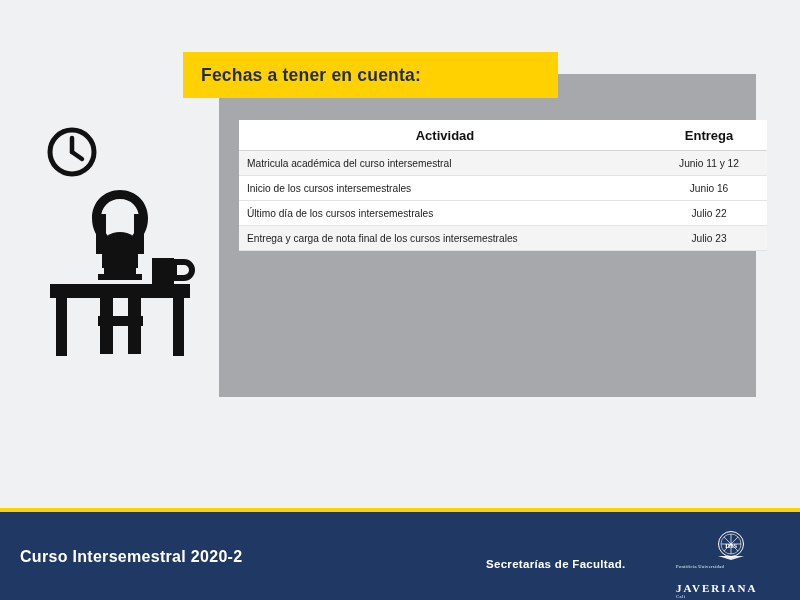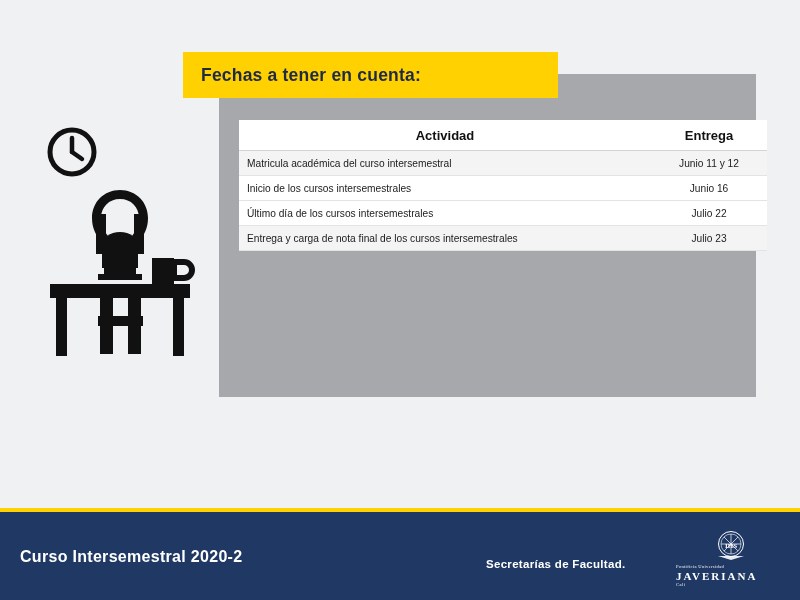--- a/index.html
+++ b/index.html
@@ -137,21 +137,21 @@
     width: 110px;
     height: 62px;
     text-align: left;
     color: #ffffff;
   }
   .footer .f-logo .crest-name {
     font-family: "Liberation Serif", serif;
     font-size: 11px;
     letter-spacing: 2px;
     font-weight: bold;
-    margin-top: 1px;
+    margin-top: 13px;
   }
   .footer .f-logo .crest-sub {
     font-family: "Liberation Serif", serif;
     font-size: 4.6px;
     letter-spacing: 0.3px;
     opacity: 0.95;
   }
   .footer .f-logo .crest-cali {
     font-family: "Liberation Serif", serif;
     font-size: 4.6px;

